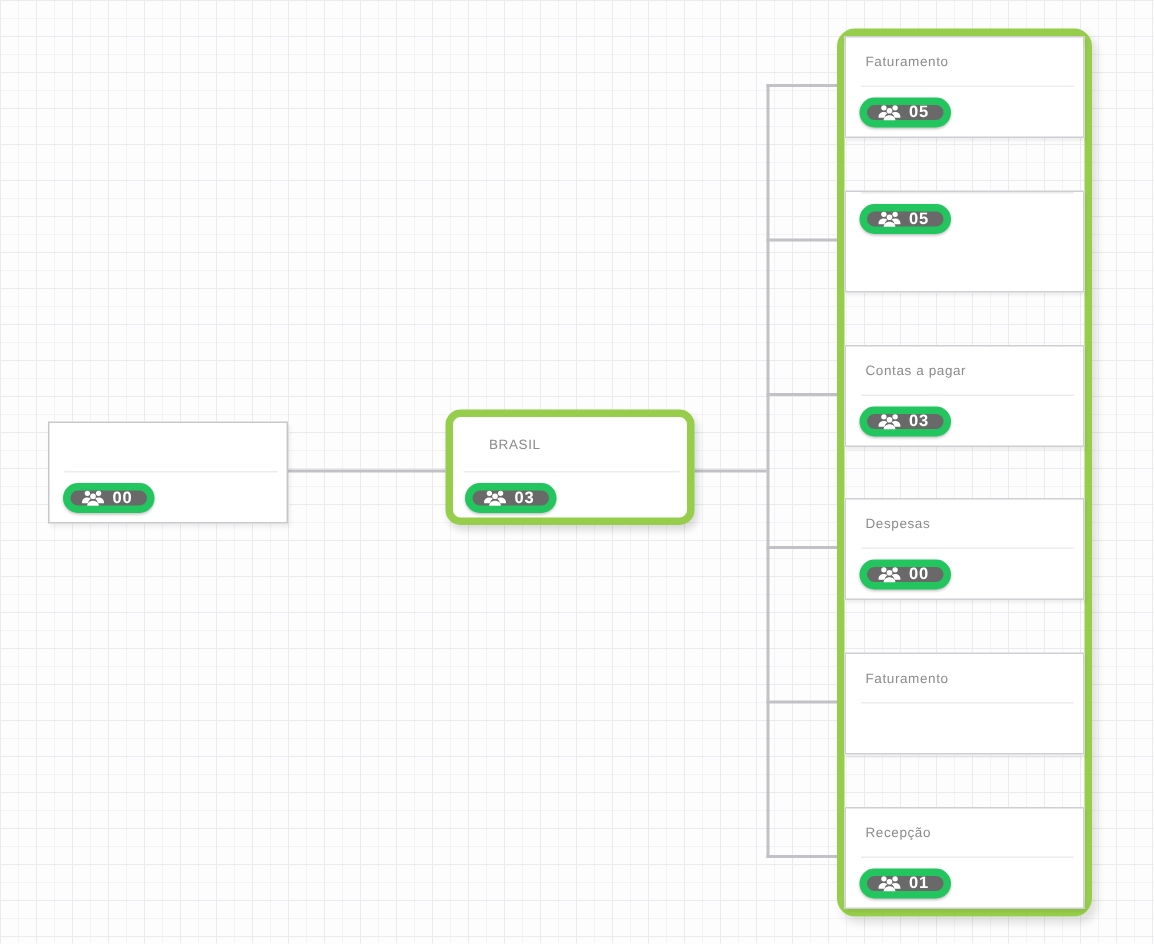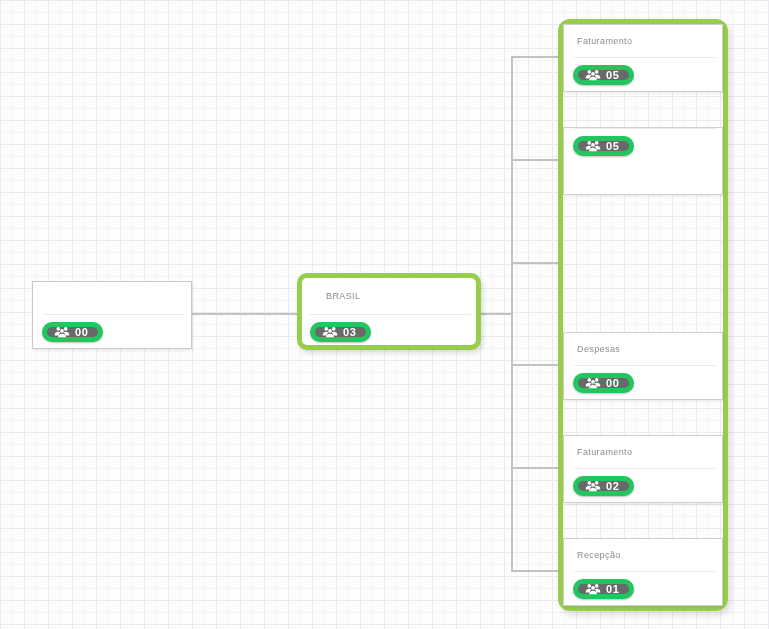--- a/index.html
+++ b/index.html
@@ -87,21 +87,21 @@
             <path d="M0.8 9.6c0-2 1.8-3.4 4-3.4 1 0 1.9.3 2.6.8-1.2.8-2 2-2.1 3.4H.8z"></path>
             <path d="M17.2 9.6c0-2-1.8-3.4-4-3.4-1 0-1.9.3-2.6.8 1.2.8 2 2 2.1 3.4h4.5z"></path>
             <path d="M4.6 12.4c0-2.2 2-3.8 4.4-3.8s4.4 1.6 4.4 3.8z"></path>
           </svg>
         </span>
         <span>00</span>
       </span>
     </div>
   </div>
 
-  <div class="node selected" style="left:297px;top:273px;width:184px;height:77px;">
+  <div class="node selected" style="left:297px;top:273px;width:166px;height:77px;">
     <div class="title-row">
       <span class="node-title">BRASIL</span>
     </div>
     <div class="divider" style="margin:0 5px 0 7px;"></div>
     <div class="badge-row" style="padding-left:8px;">
       <span class="badge">
         <span class="users-icon">
           <svg width="16" height="12" viewBox="0 0 18 13" fill="#ffffff" xmlns="http://www.w3.org/2000/svg">
             <circle cx="4.8" cy="3" r="2"></circle>
               <circle cx="13.2" cy="3" r="2"></circle>
@@ -152,20 +152,41 @@
               <path d="M0.8 9.6c0-2 1.8-3.4 4-3.4 1 0 1.9.3 2.6.8-1.2.8-2 2-2.1 3.4H.8z"></path>
               <path d="M17.2 9.6c0-2-1.8-3.4-4-3.4-1 0-1.9.3-2.6.8 1.2.8 2 2 2.1 3.4h4.5z"></path>
               <path d="M4.6 12.4c0-2.2 2-3.8 4.4-3.8s4.4 1.6 4.4 3.8z"></path>
             </svg>
           </span>
           <span>05</span>
         </span>
       </div>
     </div>
 
+    <div class="child-node" style="top:206px;">
+      <div class="title-row">
+          <span class="node-title">Contas a pagar</span>
+        </div>
+      <div class="divider"></div>
+      <div class="badge-row">
+        <span class="badge">
+          <span class="users-icon">
+            <svg width="16" height="12" viewBox="0 0 18 13" fill="#ffffff" xmlns="http://www.w3.org/2000/svg">
+              <circle cx="4.8" cy="3" r="2"></circle>
+                <circle cx="13.2" cy="3" r="2"></circle>
+                <circle cx="9" cy="5.2" r="2.1"></circle>
+              <path d="M0.8 9.6c0-2 1.8-3.4 4-3.4 1 0 1.9.3 2.6.8-1.2.8-2 2-2.1 3.4H.8z"></path>
+              <path d="M17.2 9.6c0-2-1.8-3.4-4-3.4-1 0-1.9.3-2.6.8 1.2.8 2 2 2.1 3.4h4.5z"></path>
+              <path d="M4.6 12.4c0-2.2 2-3.8 4.4-3.8s4.4 1.6 4.4 3.8z"></path>
+            </svg>
+          </span>
+          <span>03</span>
+        </span>
+      </div>
+    </div>
 
     <div class="child-node" style="top:308px;">
       <div class="title-row">
           <span class="node-title">Despesas</span>
         </div>
       <div class="divider"></div>
       <div class="badge-row">
         <span class="badge">
           <span class="users-icon">
             <svg width="16" height="12" viewBox="0 0 18 13" fill="#ffffff" xmlns="http://www.w3.org/2000/svg">
@@ -180,35 +201,20 @@
           <span>00</span>
         </span>
       </div>
     </div>
 
     <div class="child-node" style="top:411px;">
       <div class="title-row">
           <span class="node-title">Faturamento</span>
         </div>
       <div class="divider"></div>
-      <div class="badge-row">
-        <span class="badge">
-          <span class="users-icon">
-            <svg width="16" height="12" viewBox="0 0 18 13" fill="#ffffff" xmlns="http://www.w3.org/2000/svg">
-              <circle cx="4.8" cy="3" r="2"></circle>
-                <circle cx="13.2" cy="3" r="2"></circle>
-                <circle cx="9" cy="5.2" r="2.1"></circle>
-              <path d="M0.8 9.6c0-2 1.8-3.4 4-3.4 1 0 1.9.3 2.6.8-1.2.8-2 2-2.1 3.4H.8z"></path>
-              <path d="M17.2 9.6c0-2-1.8-3.4-4-3.4-1 0-1.9.3-2.6.8 1.2.8 2 2 2.1 3.4h4.5z"></path>
-              <path d="M4.6 12.4c0-2.2 2-3.8 4.4-3.8s4.4 1.6 4.4 3.8z"></path>
-            </svg>
-          </span>
-          <span>02</span>
-        </span>
-      </div>
     </div>
 
     <div class="child-node" style="top:514px;">
       <div class="title-row">
           <span class="node-title">Recepção</span>
         </div>
       <div class="divider"></div>
       <div class="badge-row">
         <span class="badge">
           <span class="users-icon">

